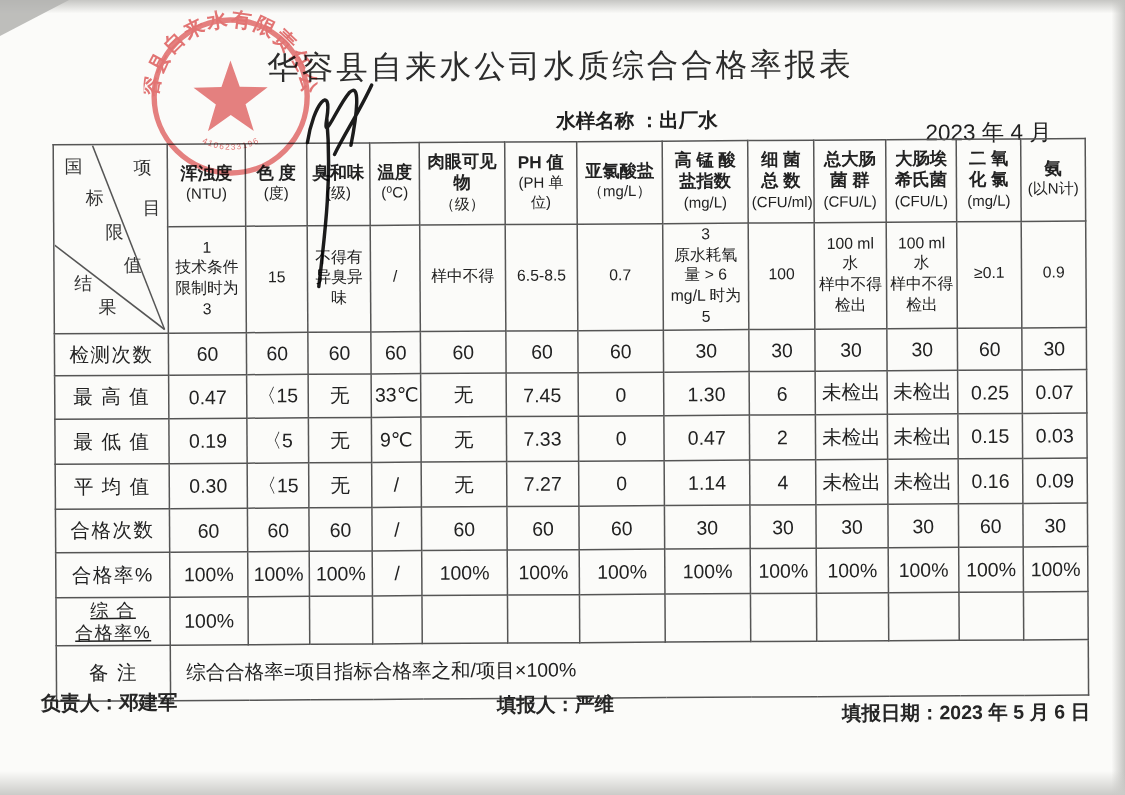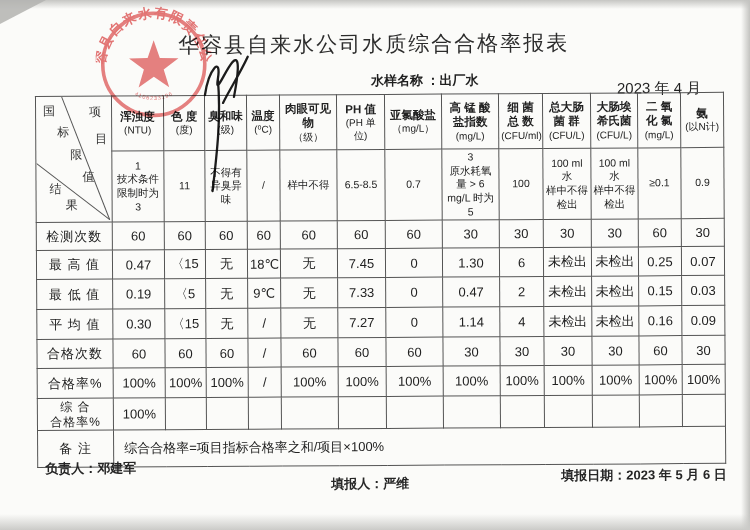--- a/index.html
+++ b/index.html
@@ -28,35 +28,35 @@
     font-weight:400; padding:1px 2px; overflow:hidden; font-size:13px; color:#222; }
   .report th { font-size:11.5px; font-weight:600; line-height:1.25; }
   .report th .unit { font-size:10px; font-weight:400; margin-top:1px; }
   #header-row { height:55px; }
   #limits-row { height:62px; }
   #limits-row td { font-size:10.5px; line-height:1.3; white-space:pre-line; }
   .r0 { height:28px; } .r1 { height:29px; } .r2 { height:30px; }
   .r3 { height:30px; } .r4 { height:29px; } .r5 { height:30px; }
   #composite-row { height:30px; } #remark-row { height:37px; }
   .rowlabel { font-size:13px; letter-spacing:1px; }
-  .pre { white-space:pre-line; font-size:12px !important; line-height:1.2; }
+  .pre { white-space:pre-line; font-size:12px !important; line-height:1.2;text-decoration:underline; }
   .remark-cell { text-align:left !important; padding-left:10px !important; font-size:13px; }
 
   td.corner { position:relative; padding:0; }
   .corner svg.diag { position:absolute; inset:0; width:100%; height:100%; }
   .corner svg.diag line { stroke:#555; stroke-width:1; }
   .cc { position:absolute; font-size:12px; color:#333; }
   .cc0{ left:7px;  top:6px; }  .cc1{ left:21px; top:27px; }
   .cc2{ left:34px; top:50px; } .cc3{ left:46px; top:72px; }
   .cc4{ left:53px; top:7px; }  .cc5{ left:59px; top:34px; }
   .cc6{ left:13px; top:84px; } .cc7{ left:29px; top:100px; }
 
   .footer-item { position:absolute; font-size:13px; font-weight:700; color:#262626; }
-  .f-manager { top:458px; left:44px;text-align:center; }
-  .f-filler  { top:475px; left:330px; }
+  .f-manager { top:458px; left:26px;text-align:center; }
+  .f-filler  { top:461px; left:330px; }
   .f-date    { top:468px; left:560px; }
 
   .stamp { position:absolute; top:5px; left:97px; width:116px; height:116px;
     opacity:.85; mix-blend-mode:multiply; }
   .signature { position:absolute; top:48px; left:190px; width:80px; height:150px;
     mix-blend-mode:multiply; }
 </style>
 </head>
 <body>
 
@@ -150,21 +150,21 @@
             </th>
             <th>
               <div>氨</div>
               <div class="unit">(以N计)</div>
             </th>
           </tr>
         <tr id="limits-row">
             <td>1
 技术条件
 限制时为 3</td>
-            <td>11</td>
+            <td>15</td>
             <td>不得有
 异臭异
 味</td>
             <td>/</td>
             <td>样中不得</td>
             <td>6.5-8.5</td>
             <td>0.7</td>
             <td>3
 原水耗氧
 量 &gt; 6
@@ -194,21 +194,21 @@
             <td>30</td>
             <td>30</td>
             <td>60</td>
             <td>30</td>
           </tr>
           <tr class="r1">
             <td class="rowlabel">最 高 值</td>
             <td>0.47</td>
             <td>〈15</td>
             <td>无</td>
-            <td>18℃</td>
+            <td>33℃</td>
             <td>无</td>
             <td>7.45</td>
             <td>0</td>
             <td>1.30</td>
             <td>6</td>
             <td>未检出</td>
             <td>未检出</td>
             <td>0.25</td>
             <td>0.07</td>
           </tr>

